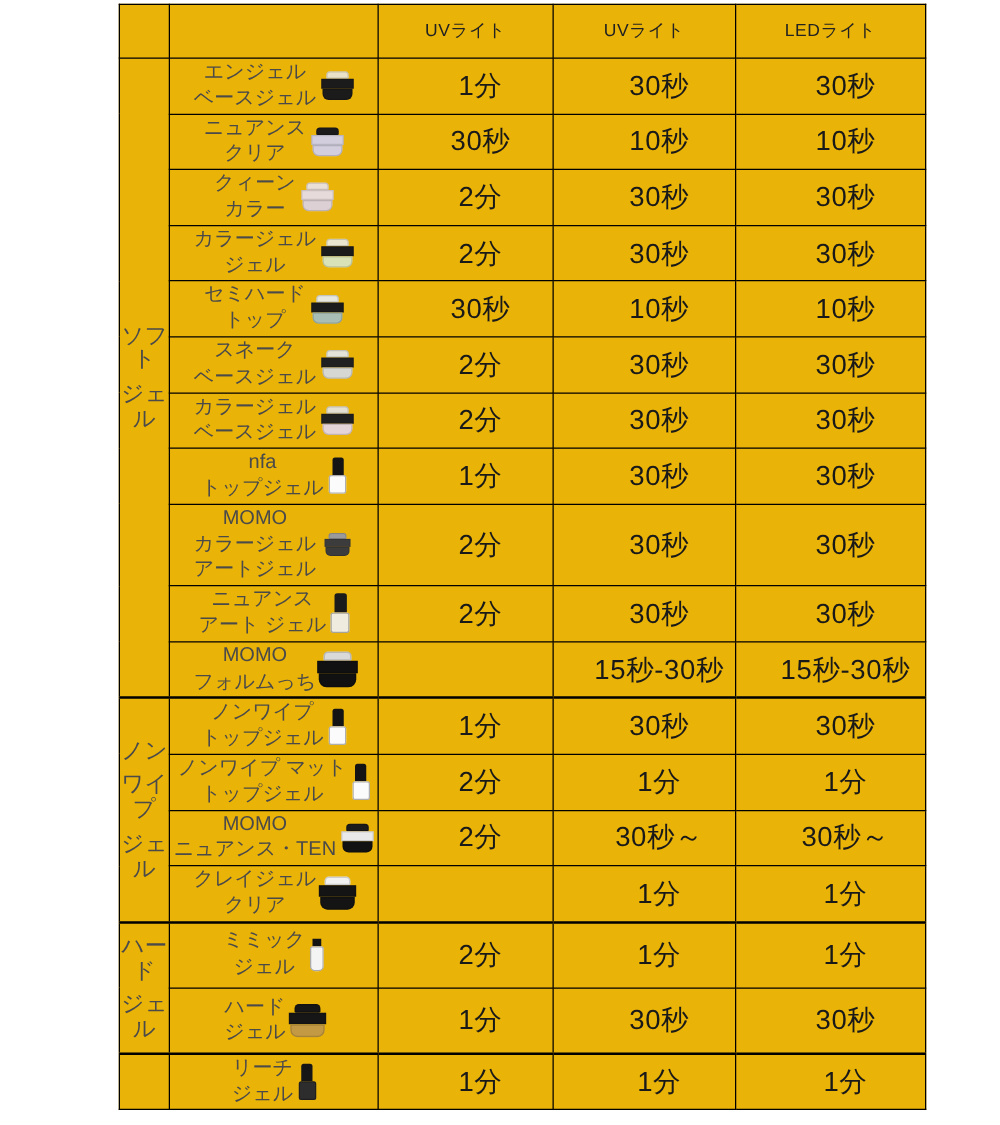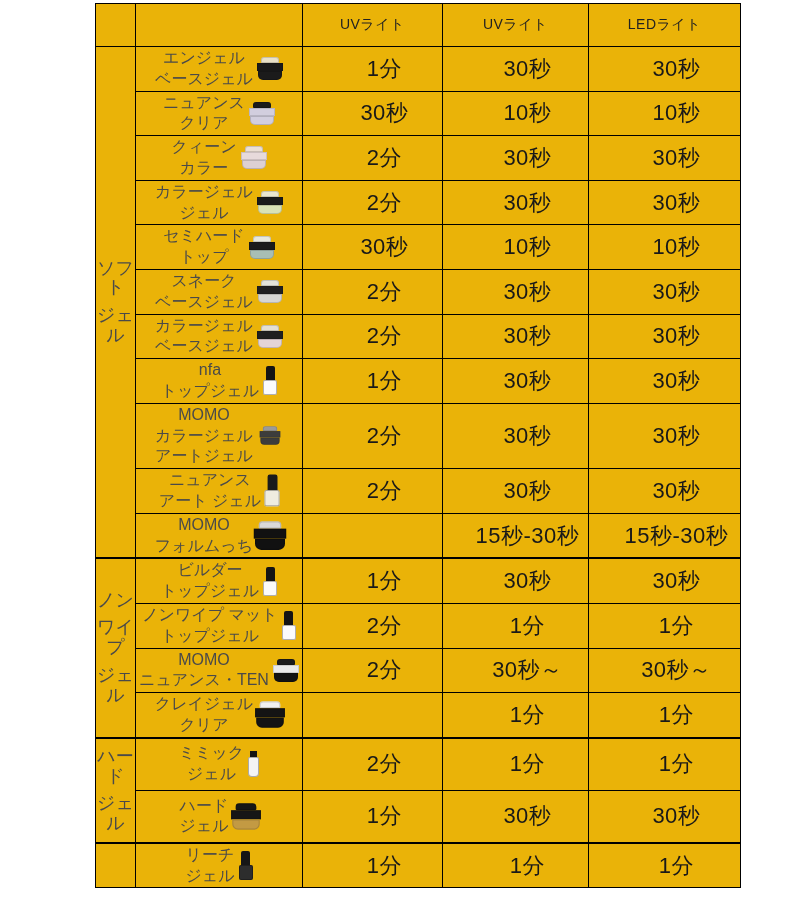--- a/index.html
+++ b/index.html
@@ -291,21 +291,21 @@
         </tr>
         <tr class="group-start">
           <td class="group-cell" rowspan="4">
             <div>ノン</div>
             <div>ワイプ</div>
             <div>ジェル</div>
           </td>
           <td class="product-cell">
             <div class="product-inner">
               <div class="product-name">
-                <div>ビルダー</div>
+                <div>ノンワイプ</div>
                 <div>トップジェル</div>
               </div>
               <div class="prod-icon">
                 <div class="bottle-cap" style="background: rgb(20, 20, 20);"></div>
                 <div class="bottle-body" style="background: rgb(251, 251, 251);"></div>
               </div>
             </div>
           </td>
           <td class="time-cell">1分</td>
           <td class="time-cell">30秒</td>

